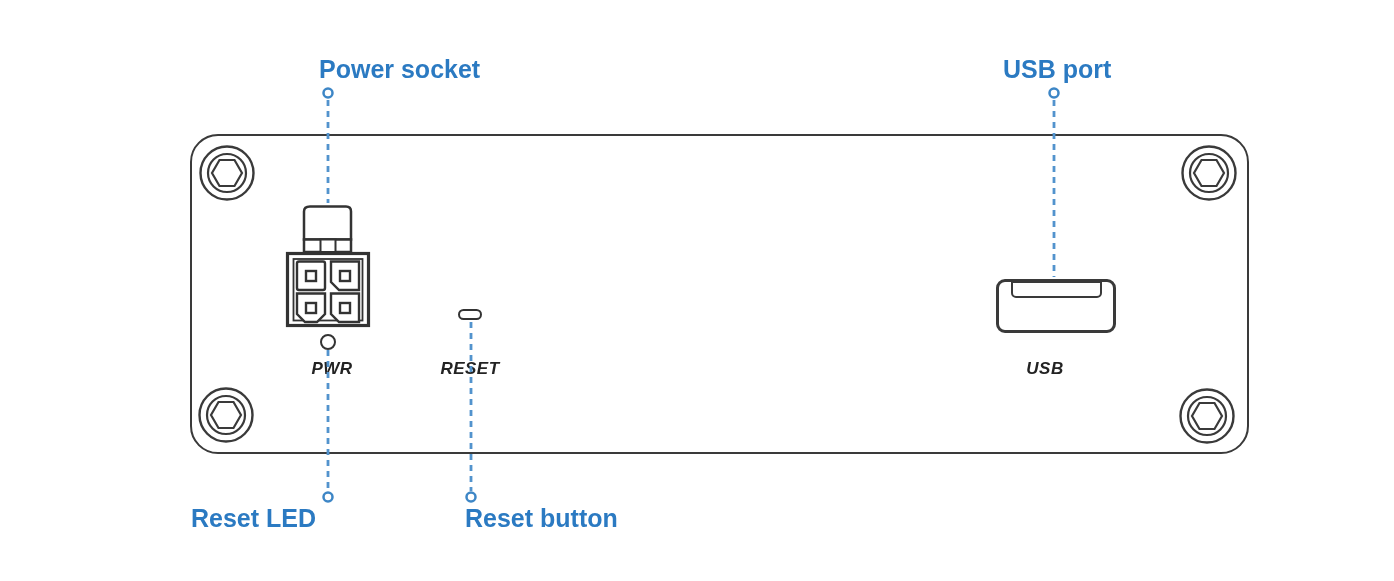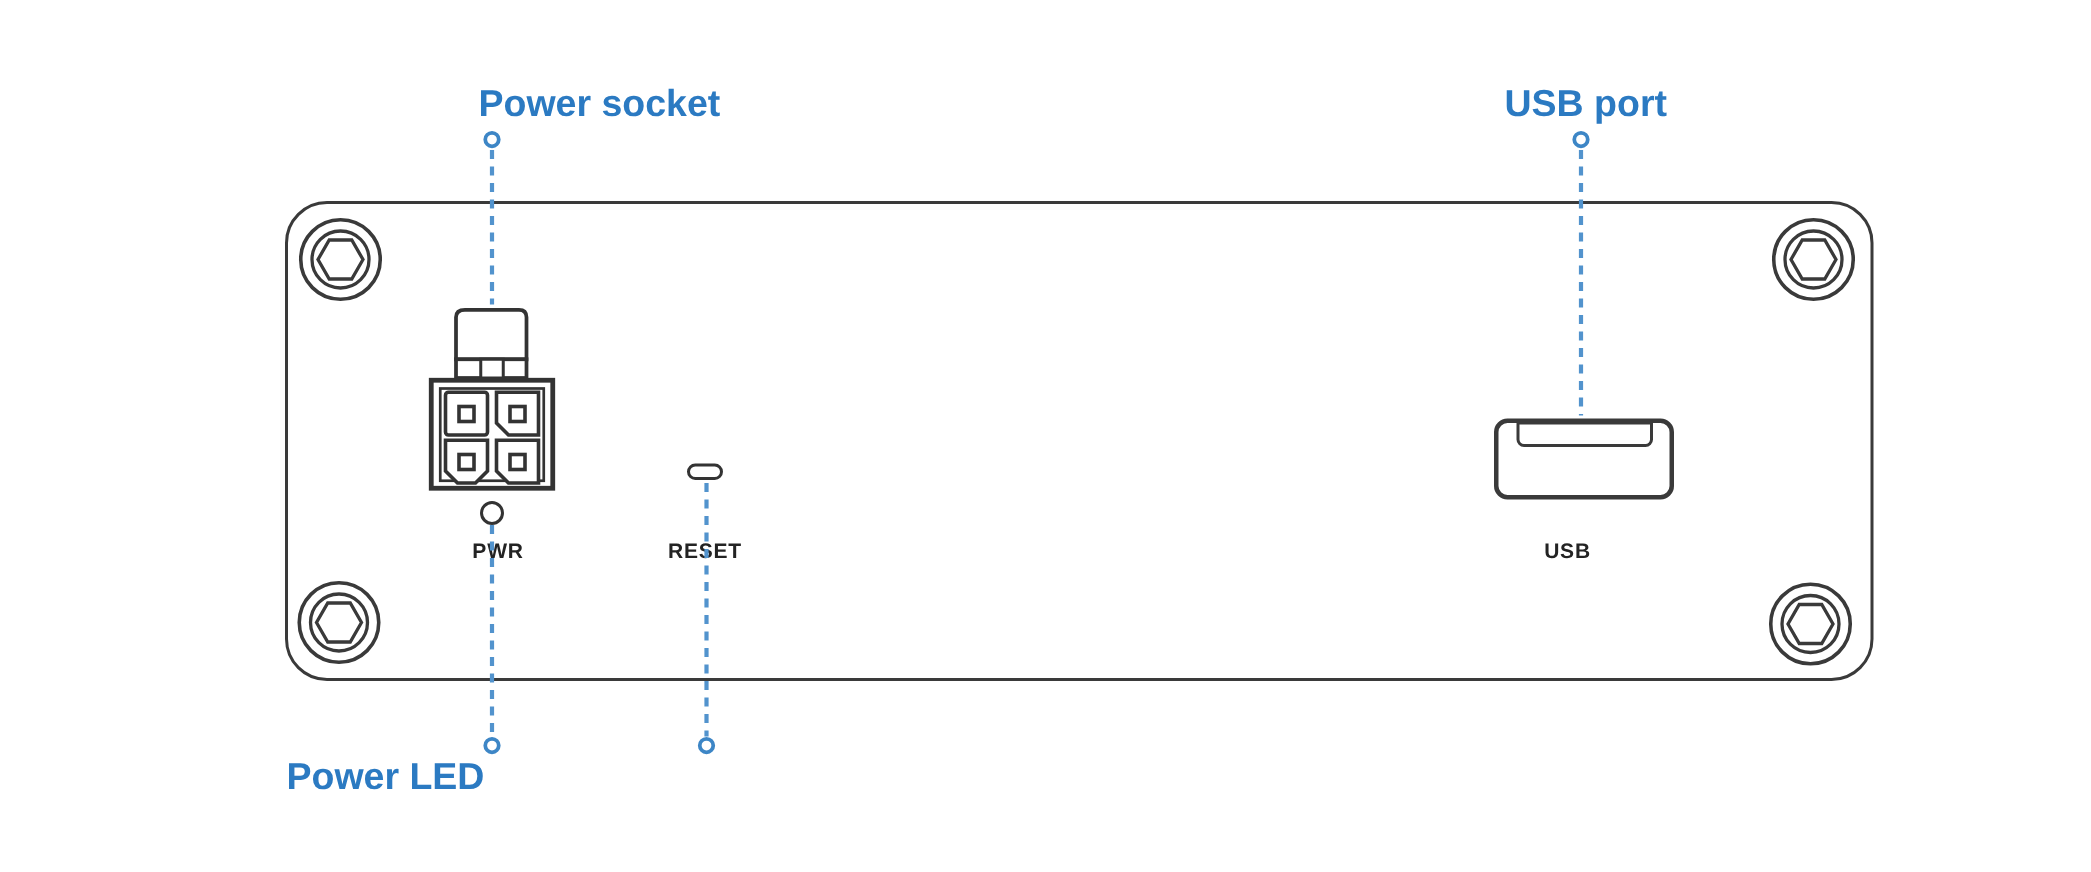--- a/index.html
+++ b/index.html
@@ -10,22 +10,22 @@
   .device{
     position:absolute;left:167px;top:134px;width:1055px;height:316px;
     border:2.4px solid #3a3a3a;border-radius:28px;background:#ffffff;
   }
   .screw{position:absolute;width:60px;height:60px;}
   .callout{
     position:absolute;color:#2b7ac2;font-size:25px;font-weight:700;
     line-height:1;letter-spacing:0px;white-space:nowrap;
   }
   .plabel{
-    position:absolute;color:#232323;font-size:14px;font-weight:700;
-    line-height:1;transform:translateX(-50%);white-space:nowrap;letter-spacing:0.5px;
+    position:absolute;color:#232323;font-size:17px;font-weight:700;
+    line-height:1;transform:translateX(-50%);white-space:nowrap;letter-spacing:0.5px;font-style:italic;
   }
   .led{
     position:absolute;left:297px;top:334px;width:12px;height:12px;
     border:2.6px solid #333;border-radius:50%;background:#fff;
   }
   .reset-pill{
     position:absolute;left:435px;top:309px;width:20px;height:7px;
     border:2.6px solid #333;border-radius:6px;background:#fff;
   }
   .usb-outer{
@@ -40,21 +40,22 @@
   .overlay{position:absolute;left:0;top:0;pointer-events:none;}
   svg{display:block;}
 </style>
 </head>
 <body>
 
 <div class="canvas">
 
   <div class="callout" style="left:296px;top:57px;">Power socket</div>
   <div class="callout" style="left:980px;top:57px;">USB port</div>
-  <div class="callout" style="left:168px;top:506px;">Power LED</div>
+  <div class="callout" style="left:168px;top:506px;">Reset LED</div>
+  <div class="callout" style="left:442px;top:506px;">Reset button</div>
 
   <div class="device"></div>
 
   <svg class="screw" style="left:174px;top:143px;" viewBox="0 0 60 60">
     <circle cx="30" cy="30" r="26.5" fill="#fff" stroke="#3a3a3a" stroke-width="2.4"></circle>
     <circle cx="30" cy="30" r="19" fill="#fff" stroke="#3a3a3a" stroke-width="2.2"></circle>
     <polygon points="45,30 37.5,43 22.5,43 15,30 22.5,17 37.5,17" fill="#fff" stroke="#3a3a3a" stroke-width="2.2"></polygon>
   </svg>
   <svg class="screw" style="left:1156px;top:143px;" viewBox="0 0 60 60">
     <circle cx="30" cy="30" r="26.5" fill="#fff" stroke="#3a3a3a" stroke-width="2.4"></circle>

